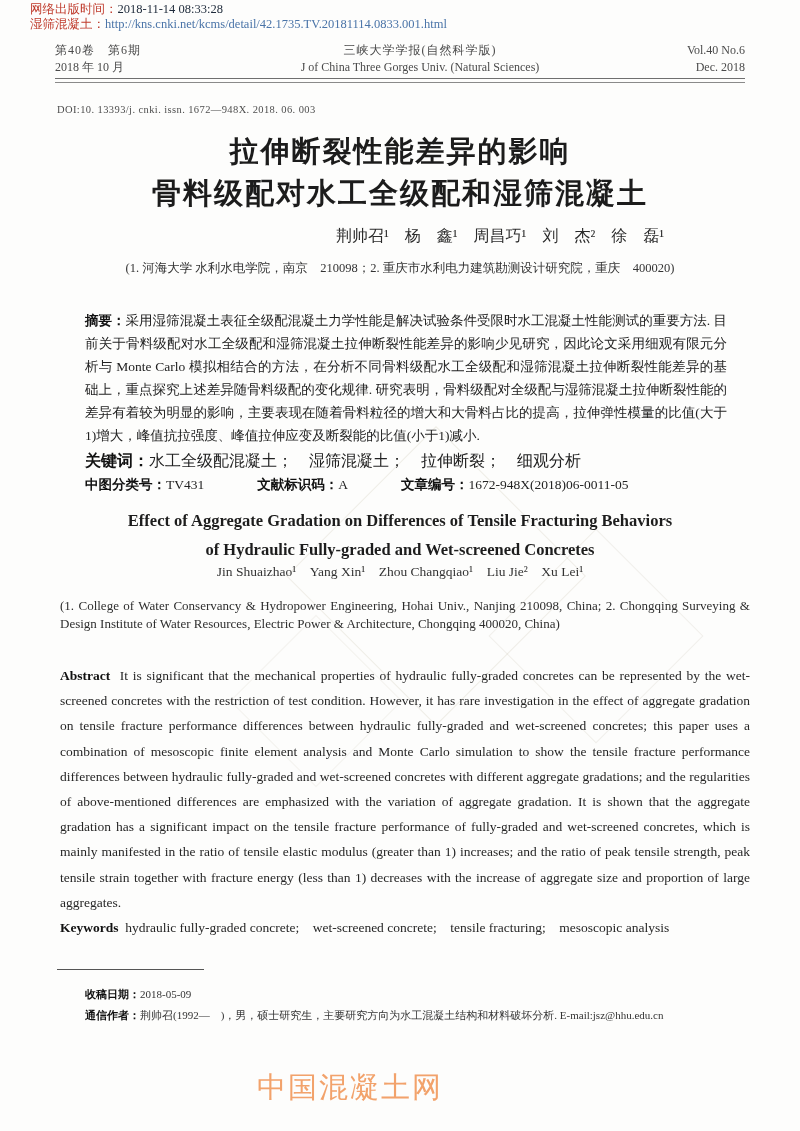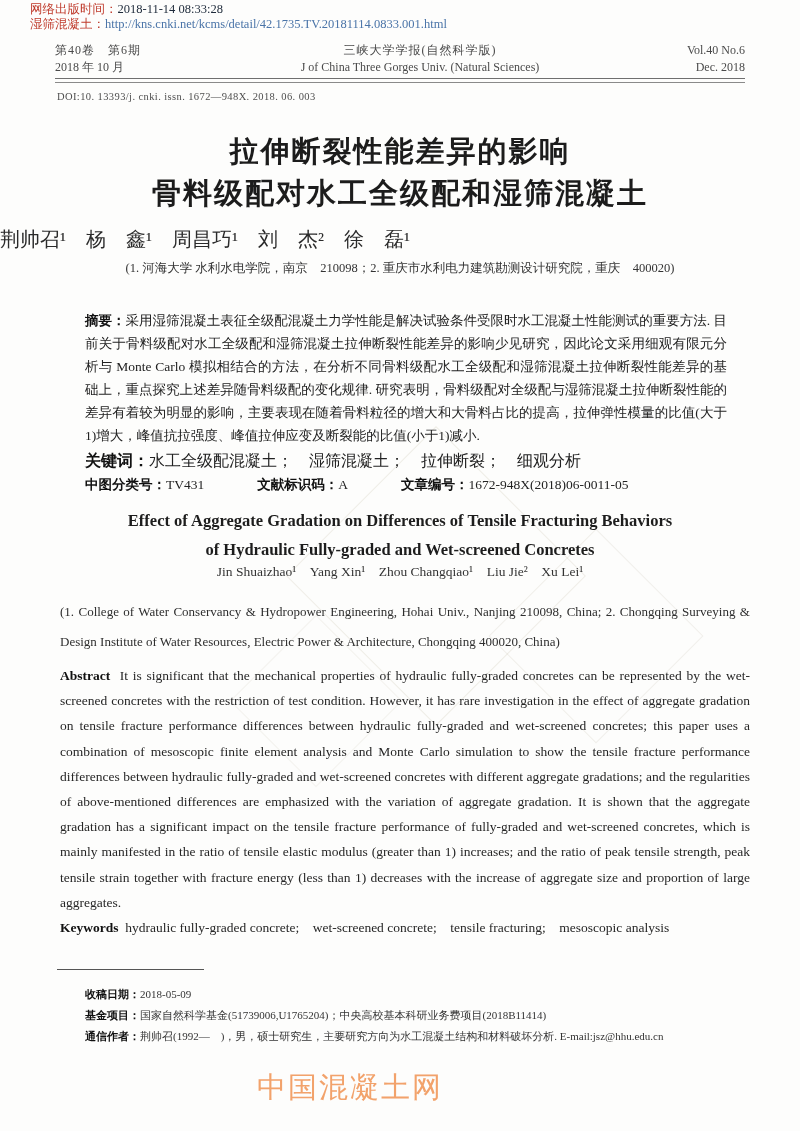--- a/index.html
+++ b/index.html
@@ -32,43 +32,43 @@
 
   
   .jheader{position:absolute;left:55px;top:42px;width:690px;display:flex;justify-content:space-between;font-size:12px;color:#4a4a4a;line-height:17px;}
   .jheader .col-l{text-align:left;width:150px;}
   .jheader .col-c{text-align:center;flex:1;}
   .jheader .col-r{text-align:right;width:110px;}
   .jheader .cn{letter-spacing:1px;}
 
   .double-rule{position:absolute;left:55px;top:78px;width:690px;height:3px;border-top:1.4px solid #6f6f6f;border-bottom:1px solid #8a8a8a;}
 
-  .doi{position:absolute;left:57px;top:91px;font-size:10.5px;color:#4e4e4e;letter-spacing:0.4px;}
+  .doi{position:absolute;left:57px;top:104px;font-size:10.5px;color:#4e4e4e;letter-spacing:0.4px;}
 
   
   .title-cn{
     position:absolute;left:0;top:130px;width:800px;text-align:center;
     font-family:"Liberation Sans", sans-serif;font-weight:bold;color:#1c1c1c;
     font-size:29px;line-height:42px;letter-spacing:2px;
   }
-  .authors-cn{position:absolute;left:0;top:226px;width:664px;text-align:left;font-size:20px;color:#2b2b2b;}
+  .authors-cn{position:absolute;left:0;top:226px;width:664px;text-align:right;font-size:16px;color:#2b2b2b;}
   .affil-cn{position:absolute;left:0;top:260px;width:800px;text-align:center;font-size:12.5px;color:#333;}
 
   
   .abstract-cn{position:absolute;left:85px;top:295px;width:642px;font-size:13.5px;line-height:23px;text-align:justify;color:#222;}
   .abstract-cn b, .kw-cn b, .clc b, .fn b{font-family:"Liberation Sans",sans-serif;font-weight:bold;color:#111;}
   .kw-cn{position:absolute;left:85px;top:451px;width:642px;font-size:16px;color:#222;}
   .clc{position:absolute;left:85px;top:476px;width:642px;font-size:13.5px;color:#222;display:flex;gap:15px;}
   .clc .pair{margin-right:38px;white-space:nowrap;}
   .clc .pair:last-child{margin-right:0;}
 
   
   .title-en{position:absolute;left:0;top:506px;width:800px;text-align:center;font-weight:bold;font-size:16.5px;line-height:29px;color:#1d1d1d;}
   .authors-en{position:absolute;left:0;top:563px;width:800px;text-align:center;font-size:13.5px;color:#333;}
-  .affil-en{position:absolute;left:60px;top:584px;width:690px;font-size:13px;line-height:30px;text-align:justify;color:#2e2e2e;}
+  .affil-en{position:absolute;left:60px;top:584px;width:690px;font-size:13px;line-height:18px;text-align:justify;color:#2e2e2e;}
   .abstract-en{position:absolute;left:60px;top:663px;width:690px;font-size:13.5px;line-height:25.2px;text-align:justify;color:#262626;}
   .abstract-en b{font-weight:bold;color:#111;}
   .abstract-en p{margin:0;}
   .abstract-en .kw{margin-top:0;}
 
   
   .fn-rule{position:absolute;left:57px;top:969px;width:147px;border-top:1px solid #555;}
   .footnotes{position:absolute;left:85px;top:984px;width:650px;font-size:11px;line-height:21px;color:#333;}
   .footnotes b{font-size:11px;}
 
@@ -143,19 +143,18 @@
   <p class="affil-en">(1. College of Water Conservancy &amp; Hydropower Engineering, Hohai Univ., Nanjing 210098, China; 2. Chongqing Surveying &amp; Design Institute of Water Resources, Electric Power &amp; Architecture, Chongqing 400020, China)</p>
 
   <div class="abstract-en">
     <p><b>Abstract</b>&nbsp;&nbsp;<span>It is significant that the mechanical properties of hydraulic fully-graded concretes can be represented by the wet-screened concretes with the restriction of test condition. However, it has rare investigation in the effect of aggregate gradation on tensile fracture performance differences between hydraulic fully-graded and wet-screened concretes; this paper uses a combination of mesoscopic finite element analysis and Monte Carlo simulation to show the tensile fracture performance differences between hydraulic fully-graded and wet-screened concretes with different aggregate gradations; and the regularities of above-mentioned differences are emphasized with the variation of aggregate gradation. It is shown that the aggregate gradation has a significant impact on the tensile fracture performance of fully-graded and wet-screened concretes, which is mainly manifested in the ratio of tensile elastic modulus (greater than 1) increases; and the ratio of peak tensile strength, peak tensile strain together with fracture energy (less than 1) decreases with the increase of aggregate size and proportion of large aggregates.</span></p>
     <p class="kw"><b>Keywords</b>&nbsp;&nbsp;<span>hydraulic fully-graded concrete;　wet-screened concrete;　tensile fracturing;　mesoscopic analysis</span></p>
   </div>
 
   <div class="fn-rule"></div>
   <div class="footnotes">
     <div class="fn"><b>收稿日期：</b><span>2018-05-09</span></div>
-    <div class="fn"><b>基金项目：</b><span>国家自然科学基金(51739006,U1765204)；中央高校基本科研业务费项目(2018B11414)</span></div>
     <div class="fn"><b>通信作者：</b><span>荆帅召(1992—　)，男，硕士研究生，主要研究方向为水工混凝土结构和材料破坏分析. E-mail:jsz@hhu.edu.cn</span></div>
   </div>
 
   <div class="site-wm">中国混凝土网</div>
 
 </div>
 
 </body></html>

